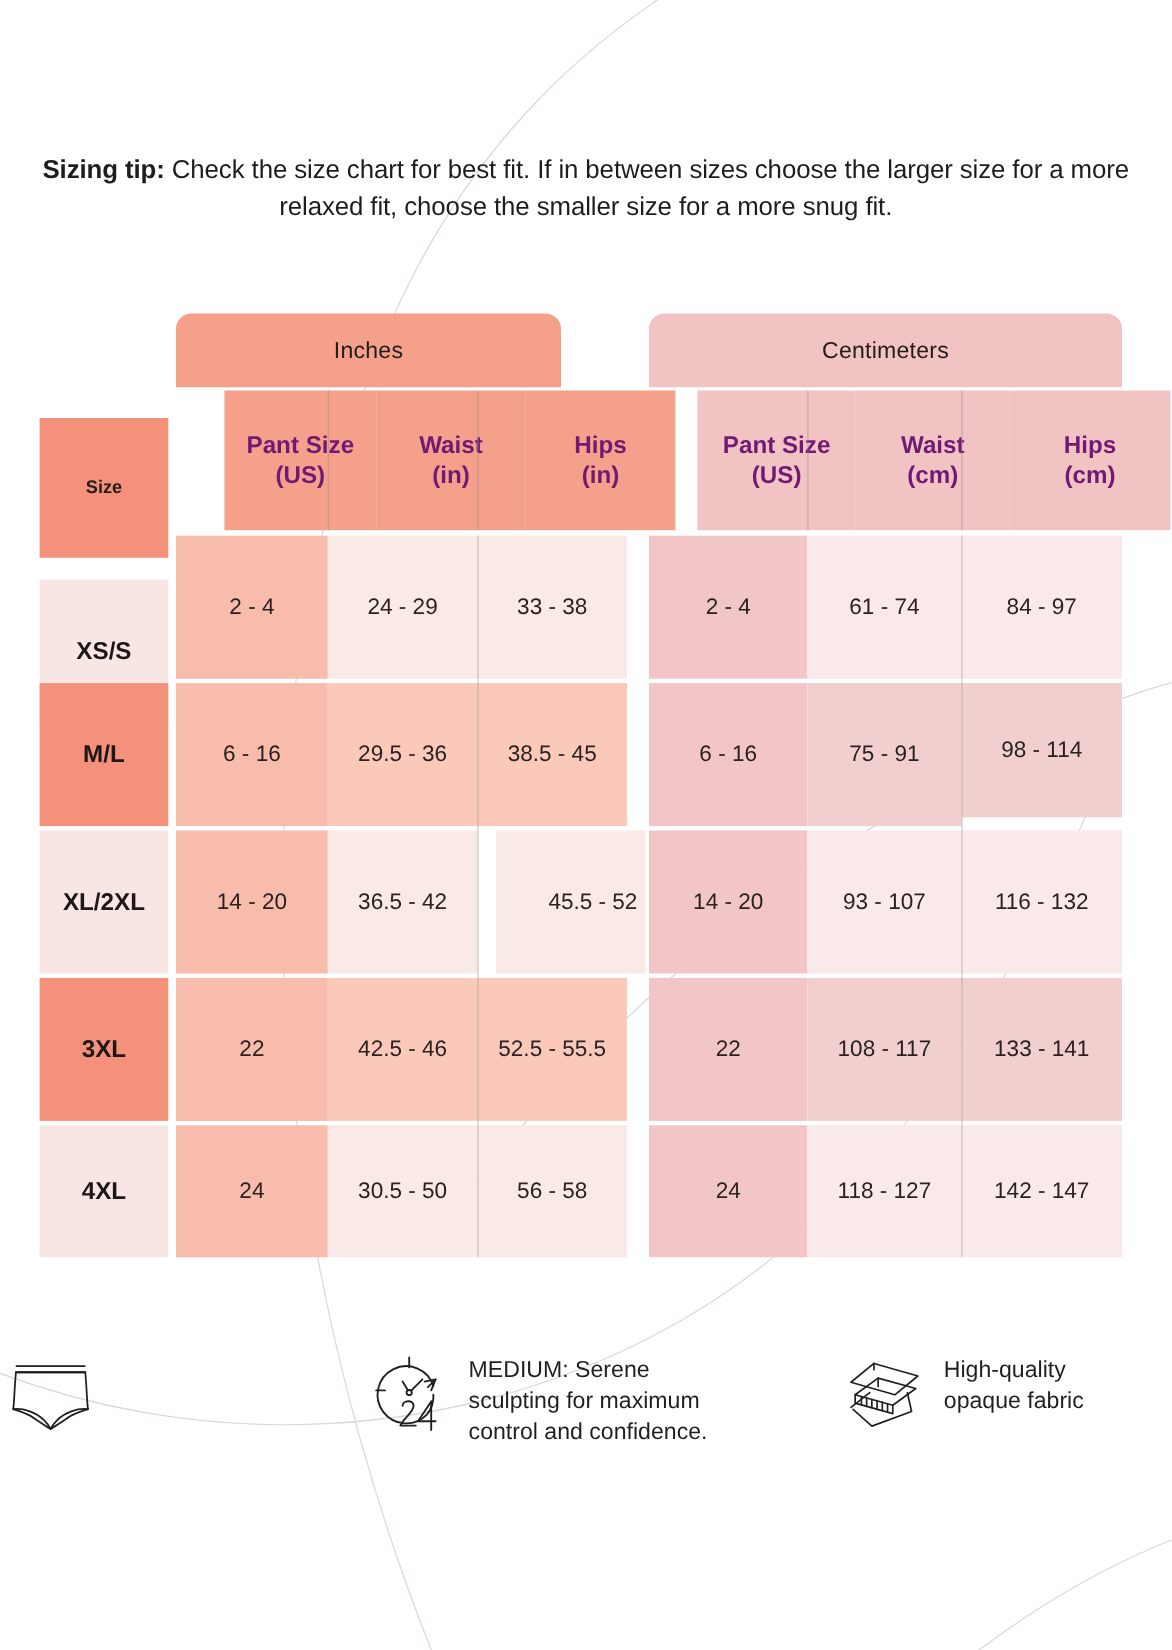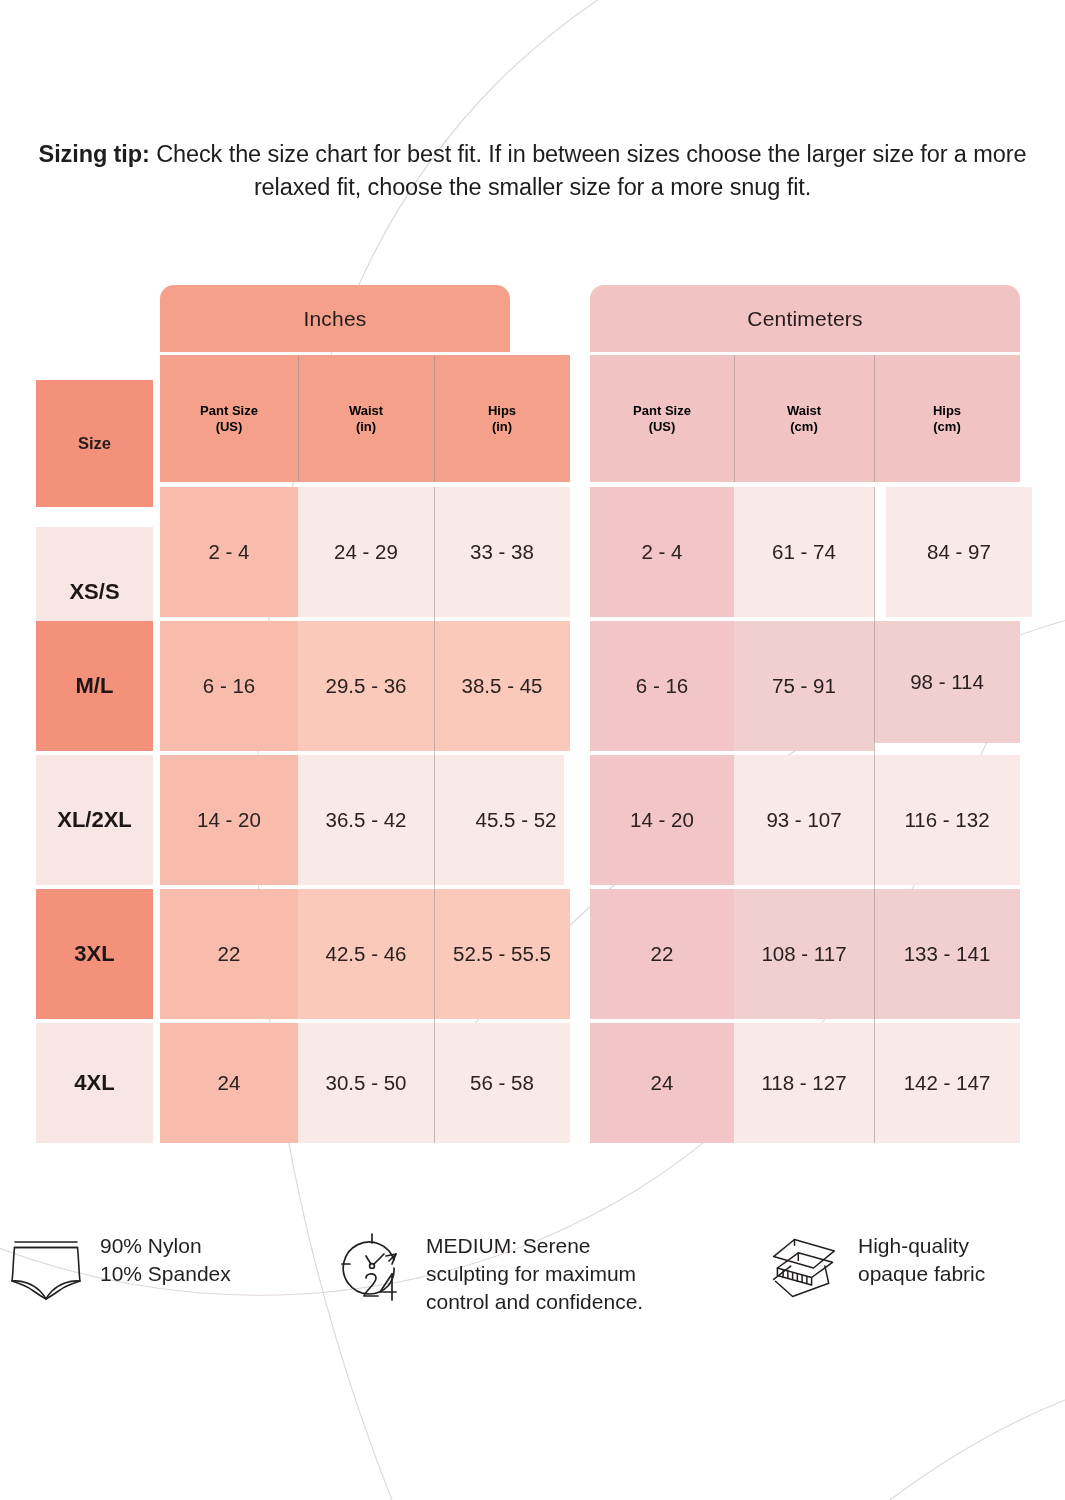--- a/index.html
+++ b/index.html
@@ -74,24 +74,25 @@
     position: absolute;
     display: flex;
     align-items: center;
     justify-content: center;
     text-align: center;
     box-sizing: border-box;
   }
   .cell .sub { display: block; }
 
   .hdr-col {
-    font-size: 13px;
+    font-size: 22px;
     font-weight: 700;
     line-height: 1.22;
-    color: #000000;
+    color: #701a75;
+    margin-left: 44px;
   }
   .size-hdr {
     font-size: 16.5px;
     font-weight: 700;
     color: #241c1b;
   }
   .size-cell {
     font-size: 22px;
     font-weight: 700;
     color: #1d1717;
@@ -228,21 +229,21 @@
   </div>
   <div class="cell data-cell" style="left:398px; top:202px; width:136px; height:130px; background:#f9eae7;">
     <span>33 - 38</span>
   </div>
   <div class="cell data-cell" style="left:554px; top:202px; width:144px; height:130px; background:#f2c6c6;">
     <span>2 - 4</span>
   </div>
   <div class="cell data-cell" style="left:698px; top:202px; width:140px; height:130px; background:#f9eae9;">
     <span>61 - 74</span>
   </div>
-  <div class="cell data-cell" style="left:838px; top:202px; width:146px; height:130px; background:#f9eae9;margin-left:12px;">
+  <div class="cell data-cell" style="left:838px; top:202px; width:146px; height:130px; background:#f9eae9;">
     <span>84 - 97</span>
   </div>
 
   <div class="cell size-cell" style="left:0px; top:336px; width:117px; height:130px; background:#f4917a;">
     <span>M/L</span>
   </div>
   <div class="cell data-cell" style="left:124px; top:336px; width:138px; height:130px; background:#f7bcab;">
     <span>6 - 16</span>
   </div>
   <div class="cell data-cell" style="left:262px; top:336px; width:136px; height:130px; background:#fac9b9;">
@@ -263,21 +264,21 @@
 
   <div class="cell size-cell" style="left:0px; top:470px; width:117px; height:130px; background:#f7e6e3;">
     <span>XL/2XL</span>
   </div>
   <div class="cell data-cell" style="left:124px; top:470px; width:138px; height:130px; background:#f7bcab;">
     <span>14 - 20</span>
   </div>
   <div class="cell data-cell" style="left:262px; top:470px; width:136px; height:130px; background:#f9eae7;">
     <span>36.5 - 42</span>
   </div>
-  <div class="cell data-cell" style="left:392px; top:470px; width:136px; height:130px; background:#f9eae7;padding-left:40px;">
+  <div class="cell data-cell" style="left:415px; top:470px; width:136px; height:130px; background:#f9eae7;padding-left:40px;">
     <span>45.5 - 52</span>
   </div>
   <div class="cell data-cell" style="left:554px; top:470px; width:144px; height:130px; background:#f2c6c6;">
     <span>14 - 20</span>
   </div>
   <div class="cell data-cell" style="left:698px; top:470px; width:140px; height:130px; background:#f9eae9;">
     <span>93 - 107</span>
   </div>
   <div class="cell data-cell" style="left:838px; top:470px; width:146px; height:130px; background:#f9eae9;">
     <span>116 - 132</span>
@@ -337,22 +338,20 @@
   <div class="feature f1">
     <div class="ficon">
       <svg viewBox="0 0 76 70" width="76" height="70" fill="none" stroke="#231f20" stroke-width="1.6" stroke-linejoin="round" stroke-linecap="round" aria-hidden="true">
         <path d="M7 9 H69"></path>
         <path d="M6.5 14.5 H69.5"></path>
         <path d="M6.5 14.5 C5 30 5 42 4 48 C10 50 18 52 24 57 C30 61 34 64 38 66 C42 64 46 61 52 57 C58 52 66 50 72 48 C71 42 71 30 69.5 14.5 Z"></path>
         <path d="M4 48 C14 47 25 51 32 58 C35 61 37 64 38 66"></path>
         <path d="M72 48 C62 47 51 51 44 58 C41 61 39 64 38 66"></path>
       </svg>
     </div>
-    <div class="ftext">90% Nylon
-10% Spandex</div>
   </div>
 
   <div class="feature f2">
     <div class="ficon">
       <svg viewBox="0 0 76 76" width="76" height="76" fill="none" stroke="#231f20" stroke-width="1.7" stroke-linecap="round" stroke-linejoin="round" aria-hidden="true">
         <path d="M60 30 A26 26 0 1 0 54 56 A26 26 0 0 0 60 38"></path>
         <path d="M38 4 V13"></path>
         <path d="M8 34 H16"></path>
         <path d="M55 31 L62 24"></path>
         <path d="M58 34 L62 24 L52 26"></path>

